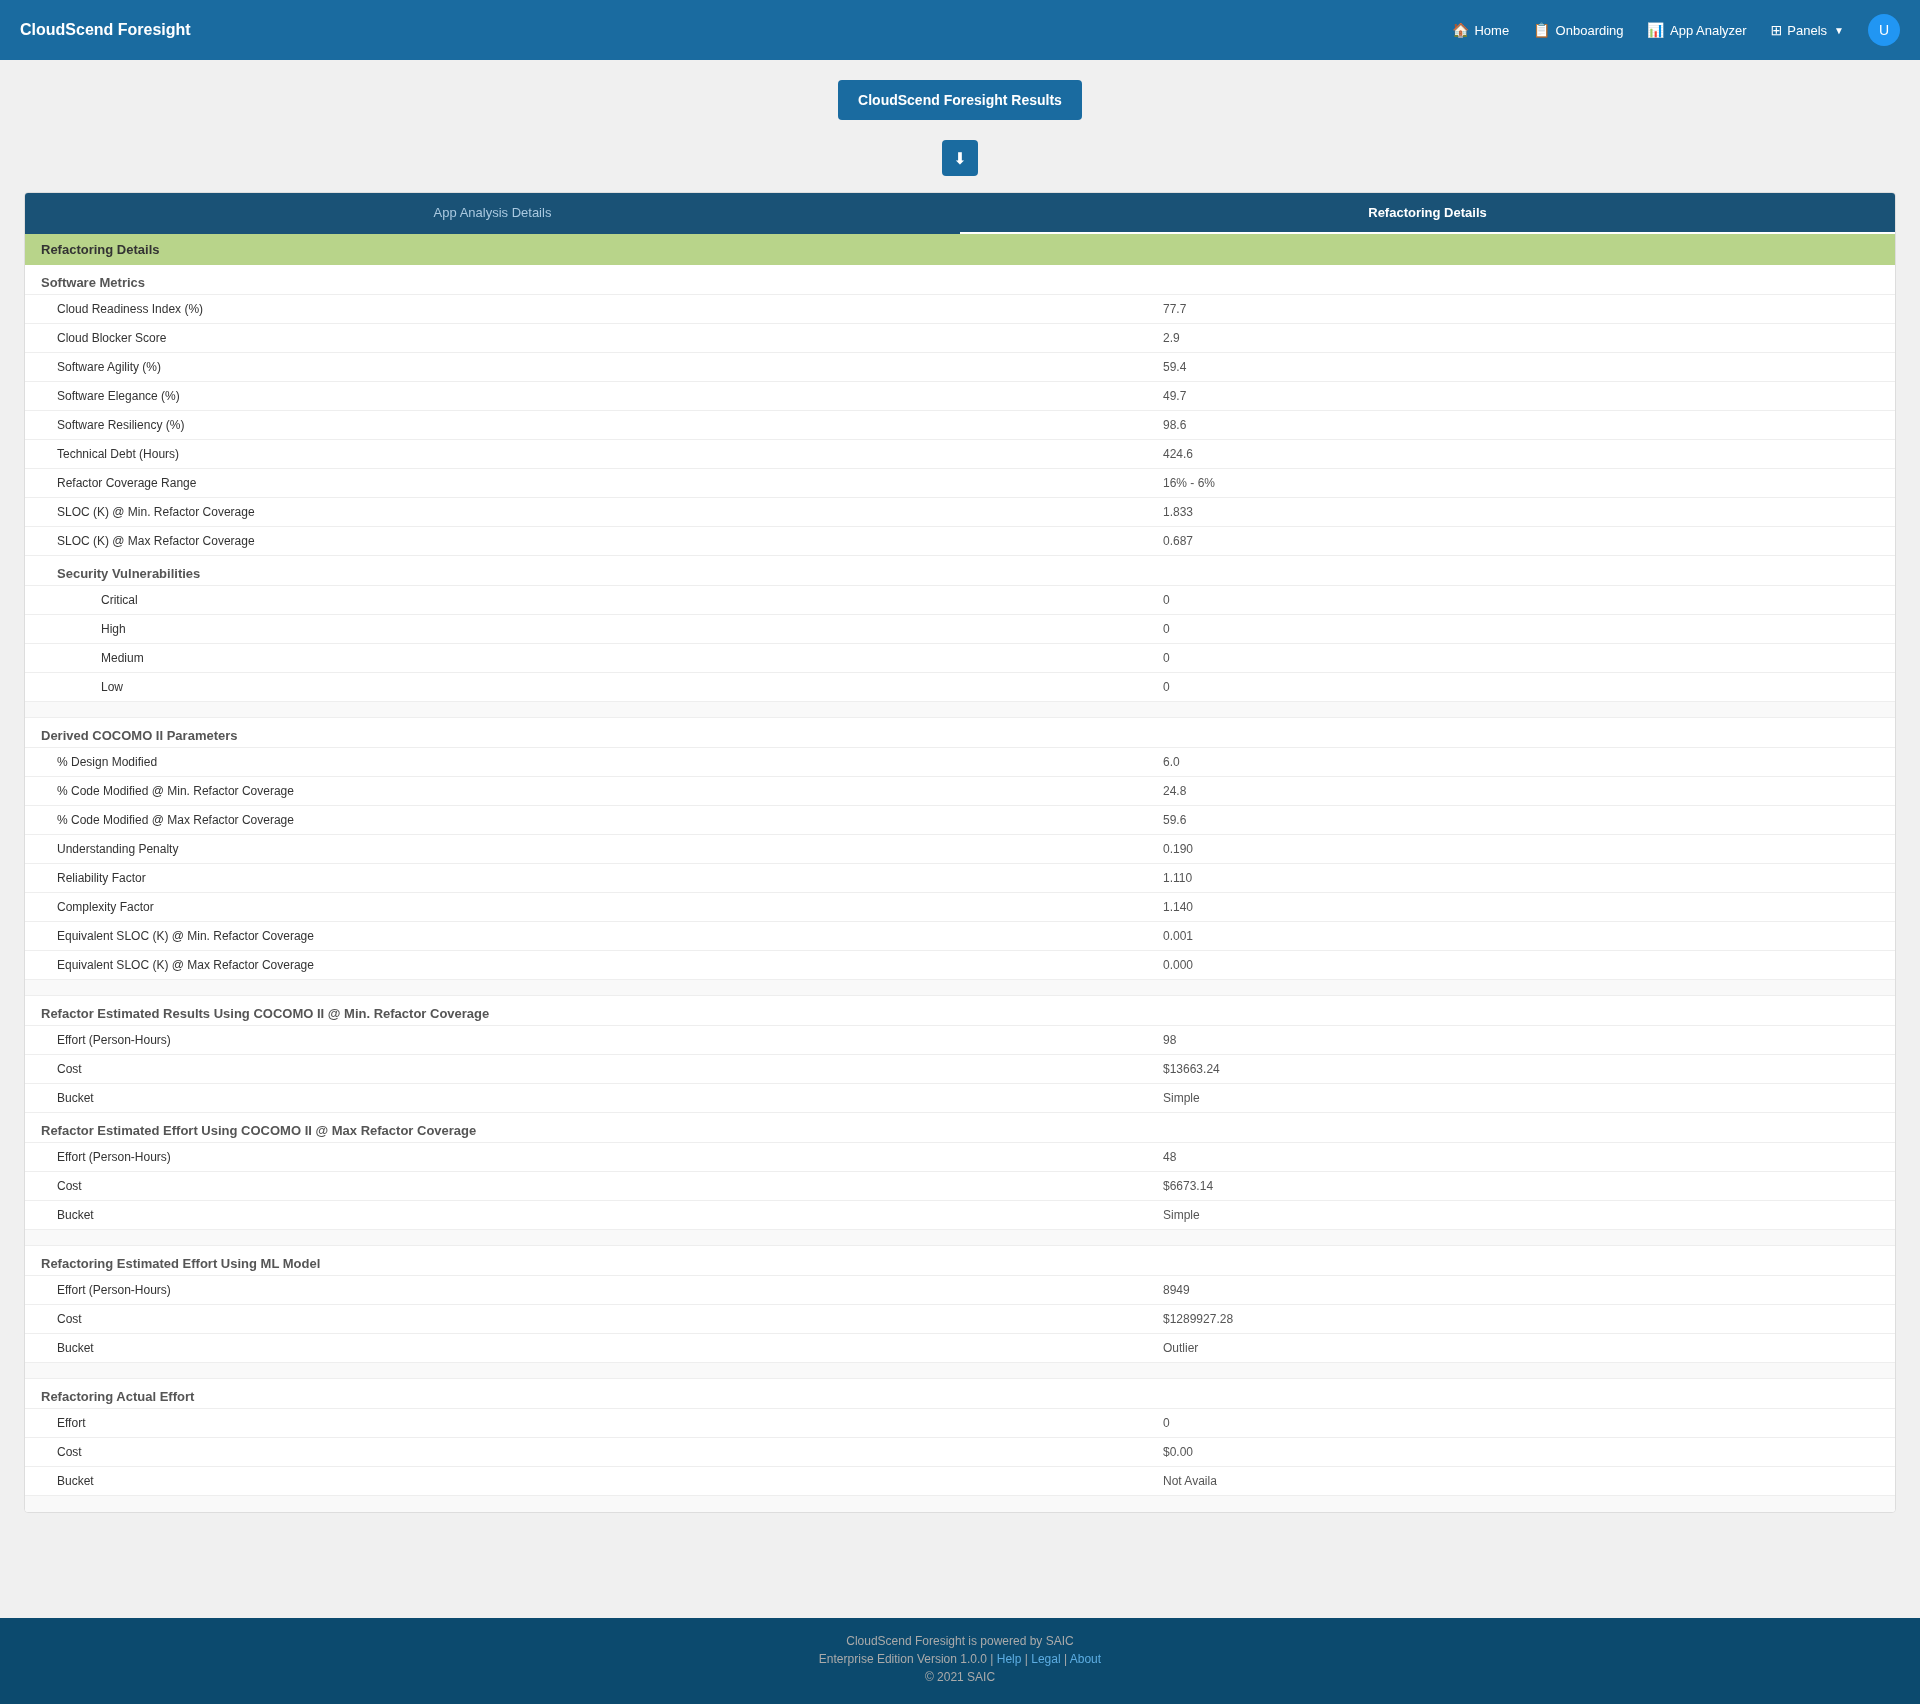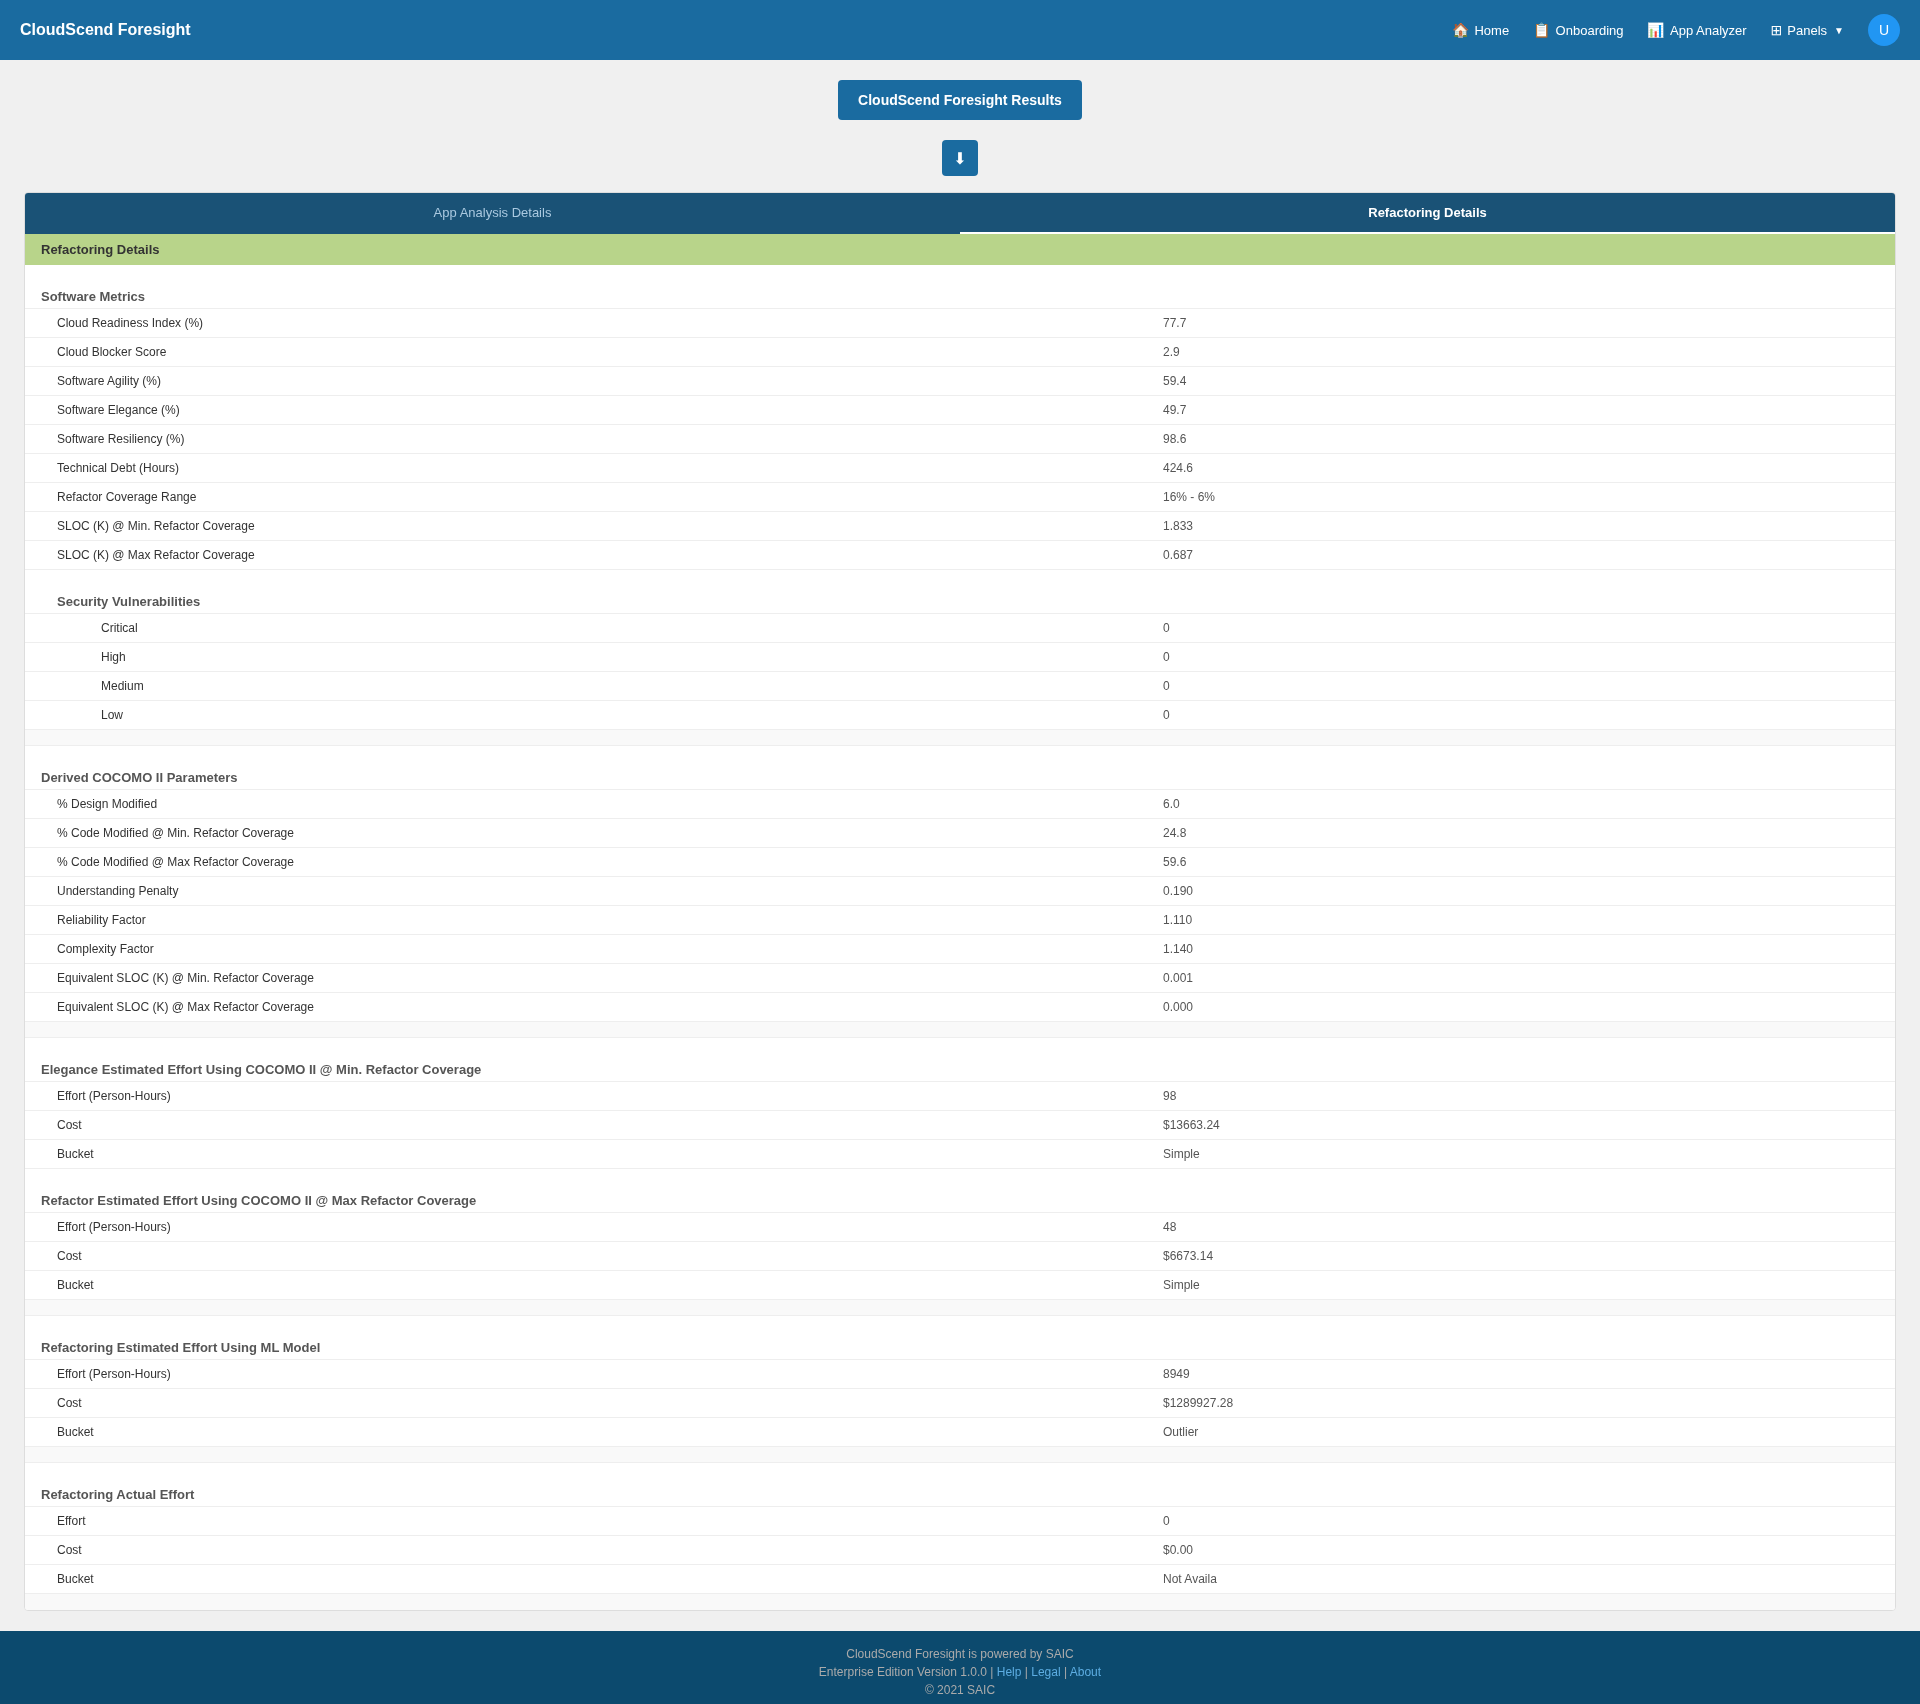--- a/index.html
+++ b/index.html
@@ -148,21 +148,21 @@
       width: 60%;
     }
     .data-table td:last-child {
       color: #555;
     }
 
     
     .group-header td {
       font-weight: bold;
       font-size: 13px;
-      padding: 24px 16px 4px 16px;
+      padding: 10px 16px 4px 16px;
       color: #333;
       background: #fff;
     }
     .group-header.sub-group td {
       padding-left: 32px;
     }
 
     
     .indent-1 td:first-child { padding-left: 32px; }
     .indent-2 td:first-child { padding-left: 76px; }
@@ -335,21 +335,21 @@
         <tr class="indent-1">
           <td>Equivalent SLOC (K) @ Max Refactor Coverage</td>
           <td>0.000</td>
         </tr>
 
         <tr class="section-divider">
             <td colspan="2"></td>
           </tr>
 
         <tr class="group-header">
-          <td colspan="2">Elegance Estimated Effort Using COCOMO II @ Min. Refactor Coverage</td>
+          <td colspan="2">Refactor Estimated Results Using COCOMO II @ Min. Refactor Coverage</td>
         </tr>
         <tr class="indent-1">
           <td>Effort (Person-Hours)</td>
           <td>98</td>
         </tr>
         <tr class="indent-1">
           <td>Cost</td>
           <td>$13663.24</td>
         </tr>
         <tr class="indent-1">

